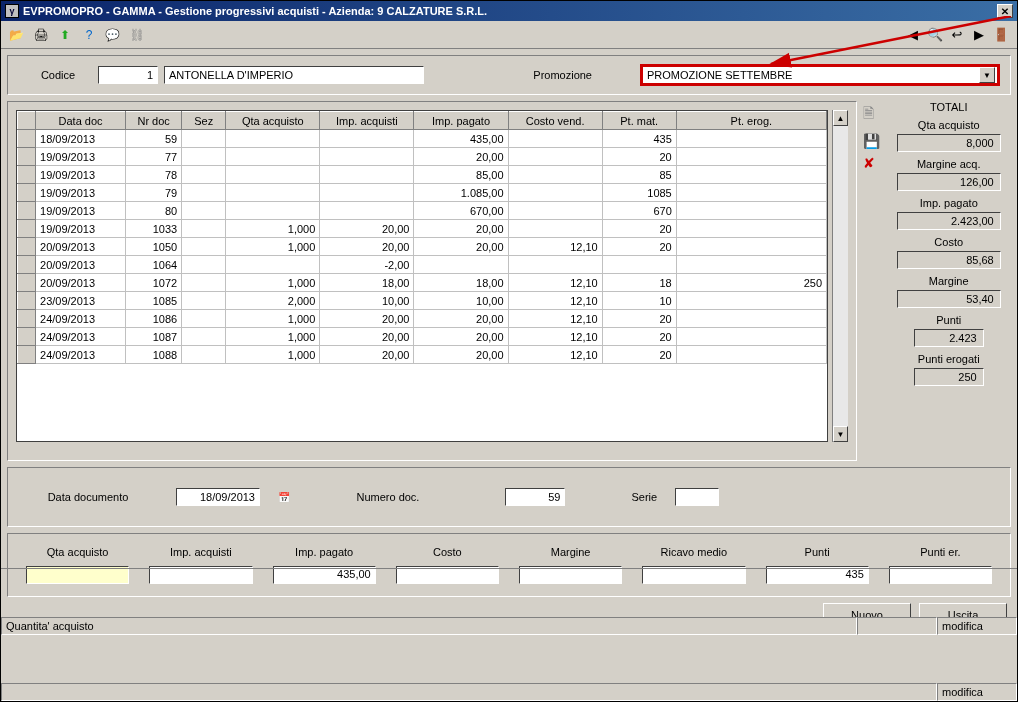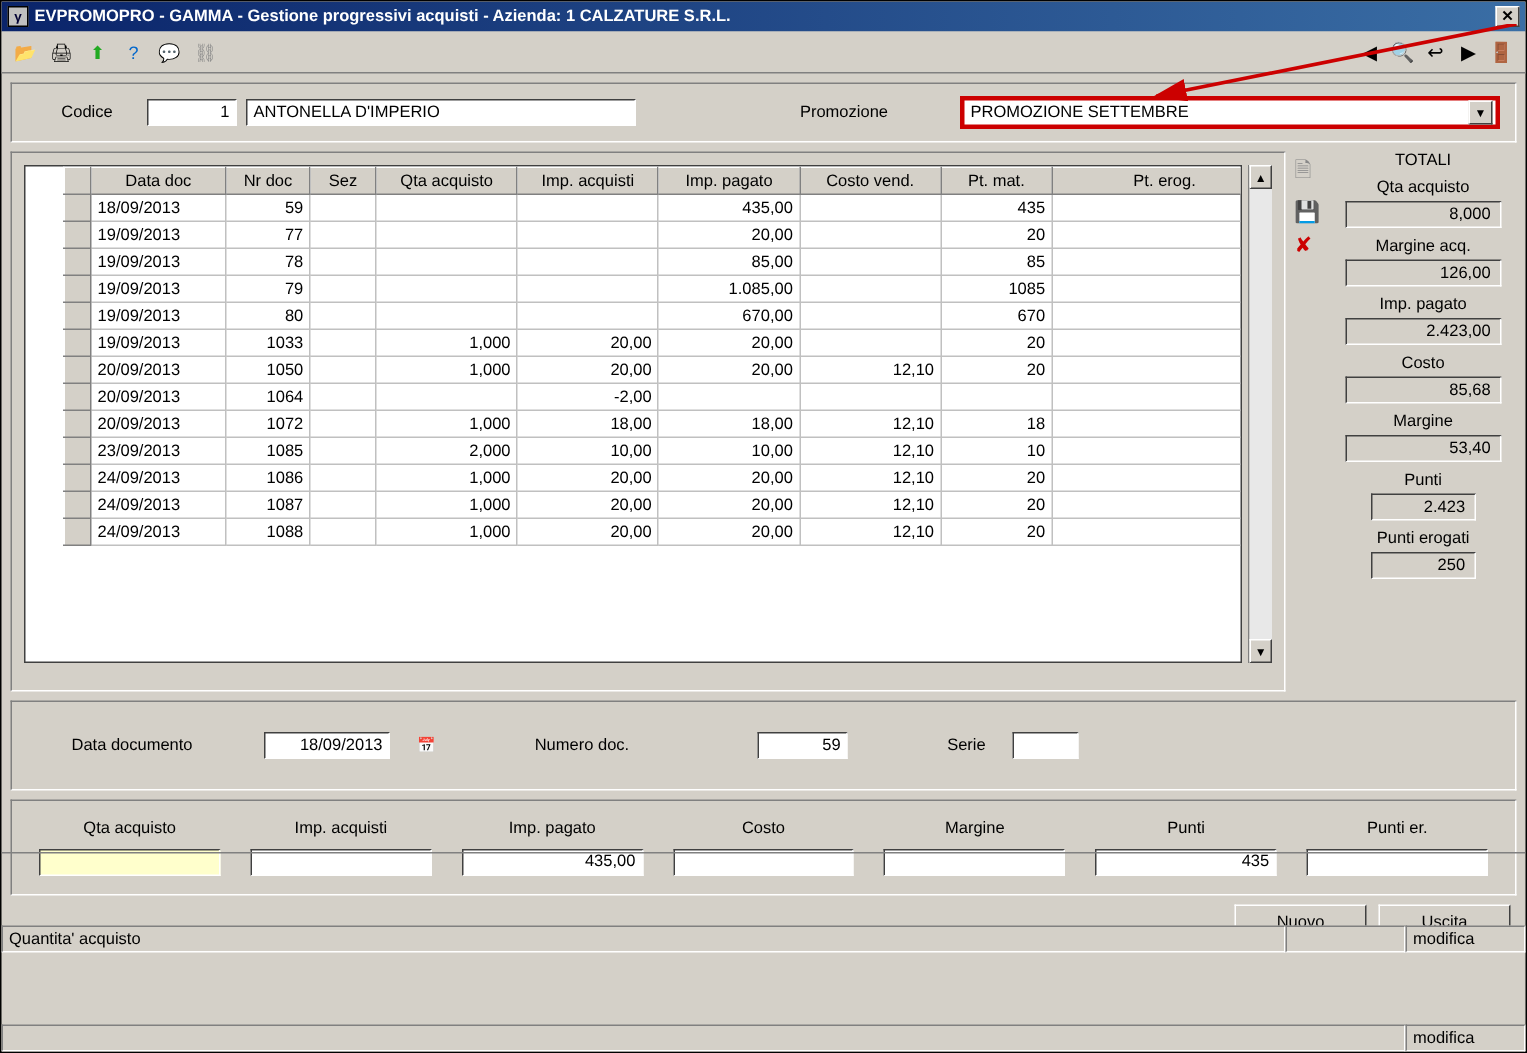--- a/index.html
+++ b/index.html
@@ -119,21 +119,20 @@
     height: 332px;
     display:inline-block;
     vertical-align:top;
     overflow:hidden;
     position:relative;
   }
   table.grid {
     border-collapse:collapse;
     width:100%;
     table-layout:fixed;
-    margin-left:25px;
   }
   table.grid th, table.grid td {
     border:1px solid #c0c0c0;
     height:18px;
     font-size:11px;
     padding:0 4px;
     white-space:nowrap;
     overflow:hidden;
   }
   table.grid th {
@@ -242,21 +241,21 @@
   <defs>
       <marker id="ah" markerWidth="10" markerHeight="10" refX="8" refY="3" orient="auto">
     <path d="M0,0 L0,6 L9,3 z" fill="#c00"></path>
       </marker>
     </defs>
   <line x1="270" y1="0" x2="30" y2="48" stroke="#c00" stroke-width="2.5" marker-end="url(#ah)"></line>
 </svg>
 
 <div class="titlebar">
   <span class="title-icon">γ</span>
-  <span>EVPROMOPRO - GAMMA - Gestione progressivi acquisti - Azienda:   1 CALZATURE S.R.L.</span>
+  <span>EVPROMOPRO - GAMMA - Gestione progressivi acquisti - Azienda:   9 CALZATURE S.R.L.</span>
   <span class="spacer"></span>
   <span class="winbtn">✕</span>
 </div>
 
 <div class="toolbar">
   <span class="tbbtn">📂</span>
   <span class="tbbtn">🖨</span>
   <span class="tbbtn" style="color:#2a2">⬆</span>
   <span class="tbbtn" style="color:#06c">?</span>
   <span class="tbbtn">💬</span>
@@ -545,20 +544,24 @@
       </div>
       <div class="col">
         <div class="lbl">Costo</div>
         <div class="ifield"></div>
       </div>
       <div class="col">
         <div class="lbl">Margine</div>
         <div class="ifield"></div>
       </div>
       <div class="col">
+        <div class="lbl">Ricavo medio</div>
+        <div class="ifield"></div>
+      </div>
+      <div class="col">
         <div class="lbl">Punti</div>
         <div class="ifield">435</div>
       </div>
       <div class="col">
         <div class="lbl">Punti er.</div>
         <div class="ifield"></div>
       </div>
     </div>
 </div>
 

